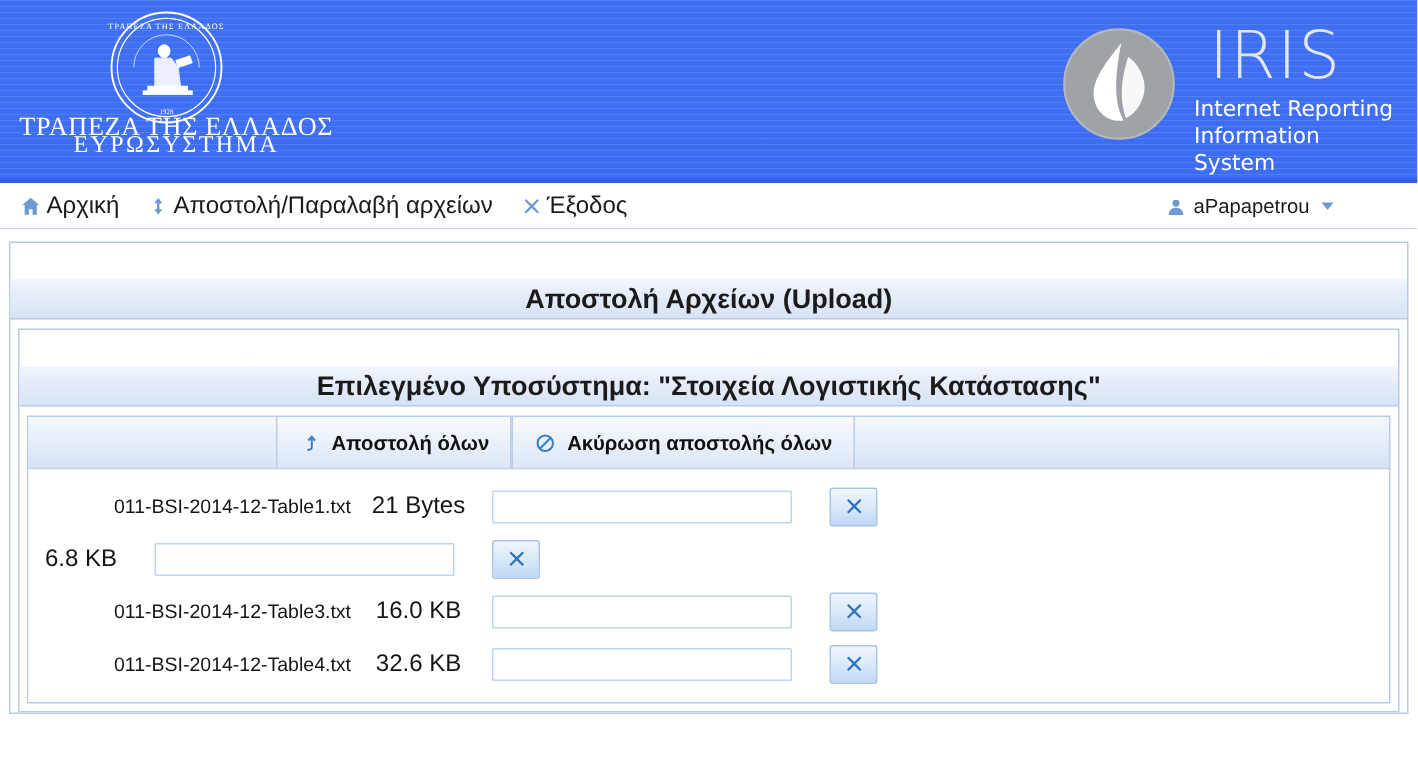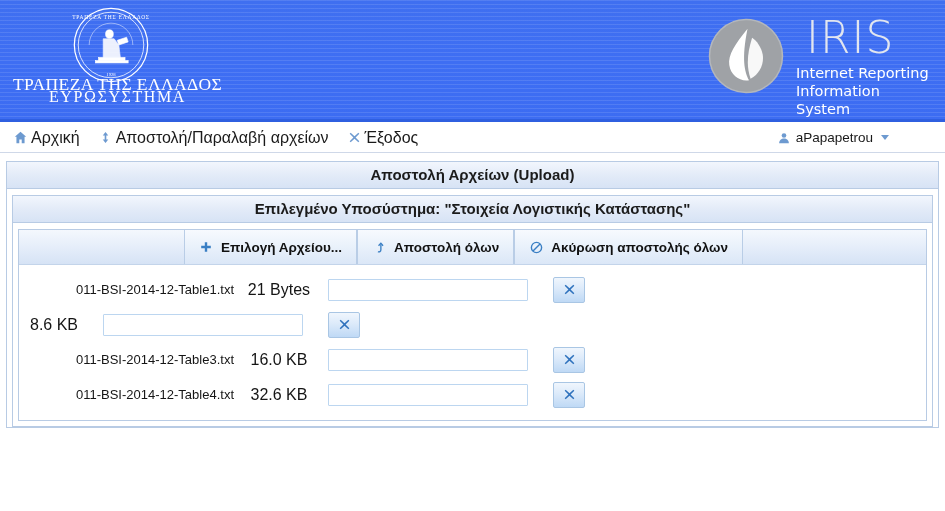--- a/index.html
+++ b/index.html
@@ -180,27 +180,28 @@
 
   
   #panel-outer {
     border: 1px solid #b8cbe4;
     background: #ffffff;
   }
   .panel-head {
     background: linear-gradient(to bottom, #f2f6fd 0%, #e3ebf8 50%, #d7e3f5 100%);
     border-bottom: 1px solid #b8cbe4;
     text-align: center;
-    font-size: 15px;
+    font-size: 18px;
     font-weight: bold;
     color: #1b1b1b;
     line-height: 26px;
     height: 27px;
     white-space: nowrap;
     overflow: hidden;
+    margin-top: 24px;
   }
   #panel-mid {
     margin: 6px 5px 0 5px;
     border: 1px solid #b8cbe4;
     background: #ffffff;
   }
   #panel-inner {
     margin: 6px 5px 5px 5px;
     border: 1px solid #b8cbe4;
     background: #ffffff;
@@ -372,28 +373,20 @@
 
     <div class="panel-head">Αποστολή Αρχείων (Upload)</div>
 
     <div id="panel-mid">
       <div class="panel-head">Επιλεγμένο Υποσύστημα: "Στοιχεία Λογιστικής Κατάστασης"</div>
 
       <div id="panel-inner">
 
         <div id="toolbar">
 
-          <div class="tb-btn">
-            <span class="tb-ico">
-              <svg viewBox="0 0 16 16" width="12" height="12" fill="currentColor">
-                <path d="M6.4 1.6 L9.6 1.6 L9.6 6.4 L14.4 6.4 L14.4 9.6 L9.6 9.6 L9.6 14.4 L6.4 14.4 L6.4 9.6 L1.6 9.6 L1.6 6.4 L6.4 6.4 Z"></path>
-              </svg>
-            </span>
-            <span>Επιλογή Αρχείου...</span>
-          </div>
 
           <div class="tb-btn">
             <span class="tb-ico">
               <svg viewBox="0 0 16 16" width="12" height="13" fill="none" stroke="currentColor" stroke-width="1.8">
                 <path d="M10.5 3.5 L10.5 11 C10.5 13.4 8.4 14.3 6.6 13.4"></path>
                 <path d="M7.4 5.6 L10.5 2.2 L13.4 5.6" fill="none"></path>
               </svg>
             </span>
             <span>Αποστολή όλων</span>
           </div>
@@ -416,21 +409,21 @@
             <div class="f-size">21 Bytes</div>
             <div class="f-bar"></div>
             <div class="f-del">
               <svg viewBox="0 0 16 16" width="11" height="11" fill="currentColor">
                 <path d="M2.4 1 L8 6.3 L13.6 1 L15 2.5 L9.6 8 L15 13.5 L13.6 15 L8 9.7 L2.4 15 L1 13.5 L6.4 8 L1 2.5 Z"></path>
               </svg>
             </div>
           </div>
 
           <div class="file-row">
-            <div class="f-size">8.6 KB</div>
+            <div class="f-size">6.8 KB</div>
             <div class="f-bar"></div>
             <div class="f-del">
               <svg viewBox="0 0 16 16" width="11" height="11" fill="currentColor">
                 <path d="M2.4 1 L8 6.3 L13.6 1 L15 2.5 L9.6 8 L15 13.5 L13.6 15 L8 9.7 L2.4 15 L1 13.5 L6.4 8 L1 2.5 Z"></path>
               </svg>
             </div>
           </div>
 
           <div class="file-row">
             <div class="f-name">011-BSI-2014-12-Table3.txt</div>

